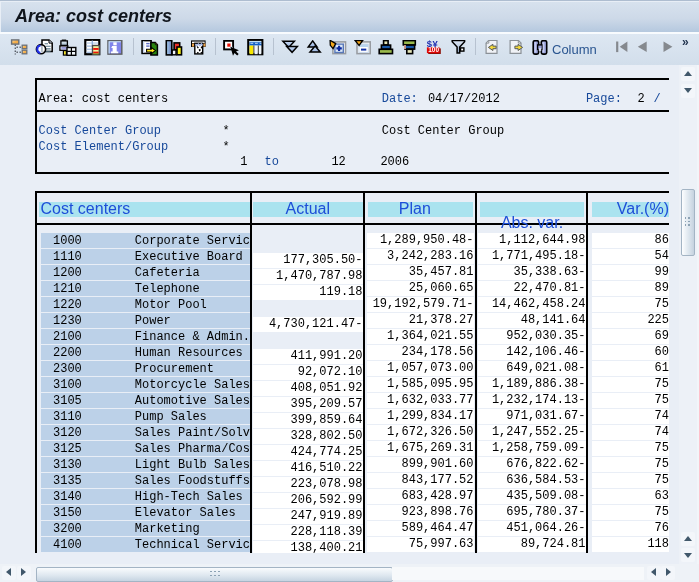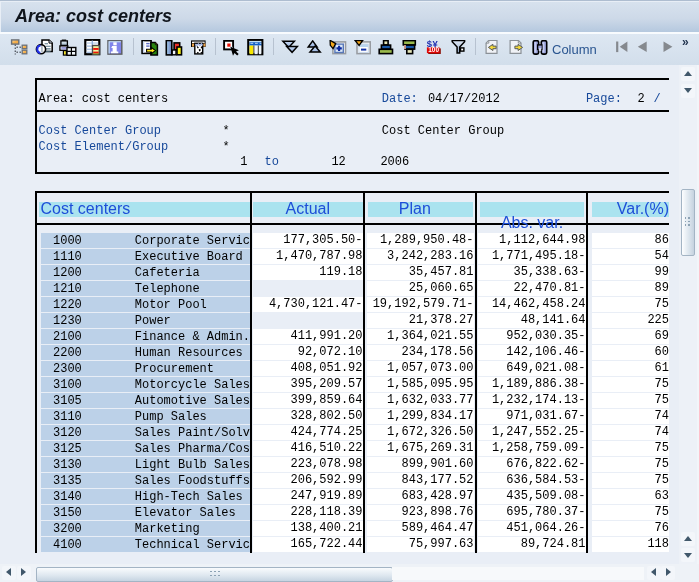--- a/index.html
+++ b/index.html
@@ -25,21 +25,21 @@
 .clip{position:absolute;left:0;top:0;width:669px;height:488px;overflow:hidden;}
 .hline{position:absolute;left:34.5px;width:634.5px;height:2px;background:#000;}
 .vline{position:absolute;width:2px;background:#000;}
 .mt{position:absolute;font-family:"Liberation Mono",monospace;font-size:12px;
   line-height:14px;color:#000;white-space:pre;}
 .bt{color:#16489a;}
 .cyan{position:absolute;height:14.5px;background:#aae3ef;}
 .rb{position:absolute;left:41px;width:208.5px;height:15px;background:#bcd1e8;}
 .wc{position:absolute;background:#fff;height:15px;font-family:"Liberation Mono",monospace;
   font-size:12px;line-height:14px;color:#000;text-align:right;white-space:pre;}
-.v2{left:253px;width:109.5px;}
+.v2{left:253px;width:109.5px;margin-top:20px;}
 .v3{left:367px;width:106.5px;}
 .v4{left:478px;width:107.5px;}
 .v5{left:591.5px;width:77.5px;}
 .hc{position:absolute;font-family:Liberation Sans, sans-serif;font-size:16px;
   line-height:14.5px;color:#1d4ed8;text-align:center;white-space:pre;}
 
 .vsb{position:absolute;left:679px;top:0px;width:18px;height:517px;background:#edf1f7;}
 .sbtn{position:absolute;background:#f3f6fa;border-radius:2px;}
 .vthumb{position:absolute;left:1.5px;top:124px;width:12.5px;height:65px;
   background:linear-gradient(to right,#fdfeff,#dde6ee 55%,#c5d2df);

